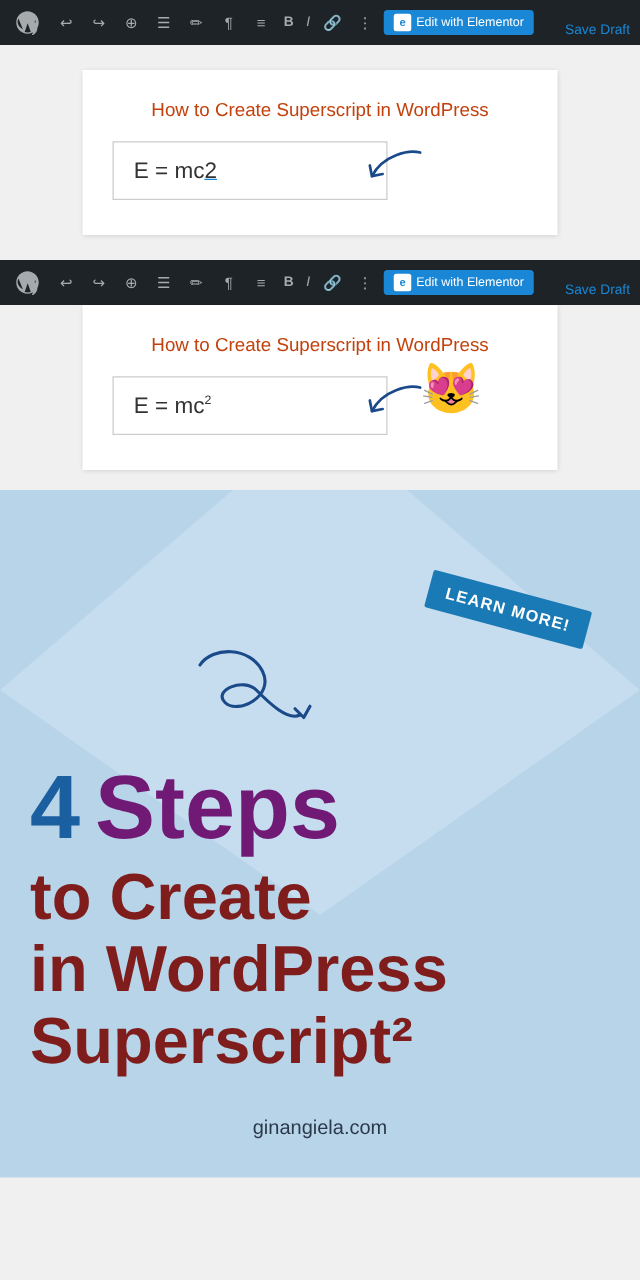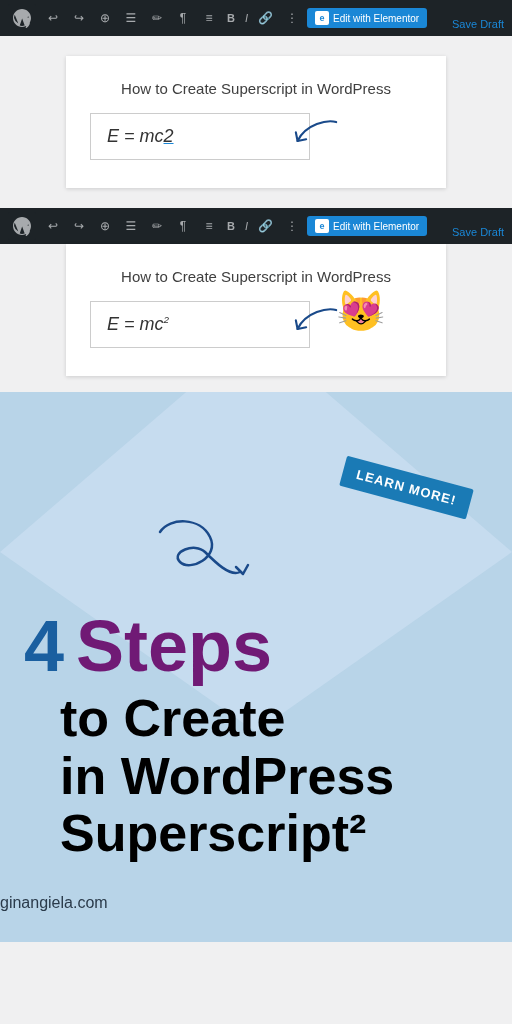--- a/index.html
+++ b/index.html
@@ -104,40 +104,39 @@
     .editor-card {
       background: white;
       width: 380px;
       padding: 24px 24px 28px 24px;
       box-shadow: 0 1px 4px rgba(0,0,0,0.15);
     }
 
     .editor-title {
       text-align: center;
       font-size: 15px;
-      color: #404040;
+      color: #c2410c;
       margin-bottom: 16px;
       font-weight: 400;
     }
 
     .formula-box {
       border: 1.5px solid #ccc;
       padding: 12px 16px;
       font-size: 18px;
       color: #333;
       display: flex;
       align-items: center;
       gap: 4px;
       width: 220px;
       position: relative;
     }
 
     .formula-text {
       font-size: 18px;
-      font-style: italic;
     }
 
     .arrow-annotation {
       position: absolute;
       right: -40px;
       top: 50%;
       transform: translateY(-50%);
     }
 
     
@@ -211,27 +210,27 @@
     .main-heading-line1 {
       display: flex;
       align-items: baseline;
       gap: 12px;
       margin-bottom: 8px;
     }
 
     .main-heading-rest {
       font-size: 52px;
       font-weight: 900;
-      color: #000000;
+      color: #7f1d1d;
       line-height: 1.1;
       margin-bottom: 40px;
-      margin-left: 36px;
     }
 
     .website-credit {
+      text-align: center;
       color: #2a3a4a;
       font-size: 16px;
       position: absolute;
       bottom: 30px;
       left: 0;
       right: 0;
     }
 
     
     .second-editor {

